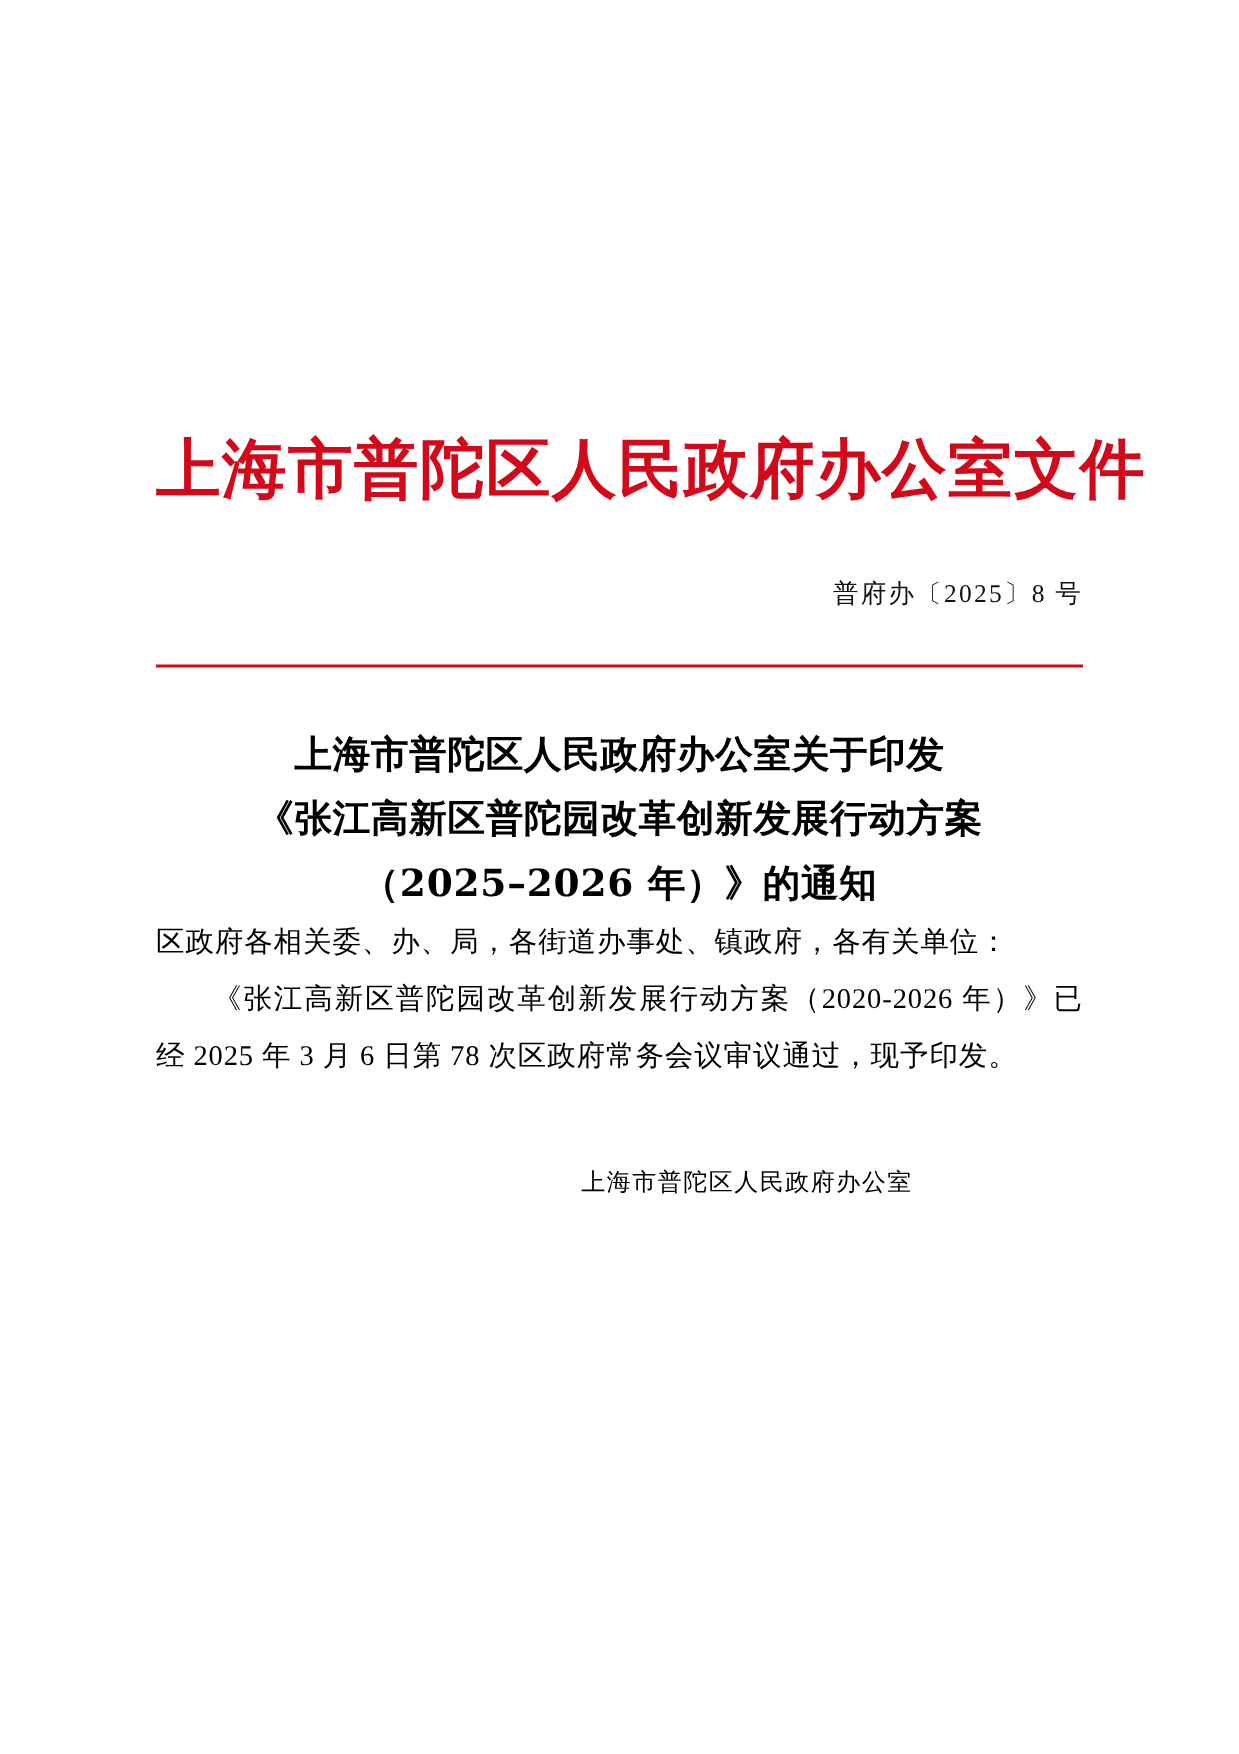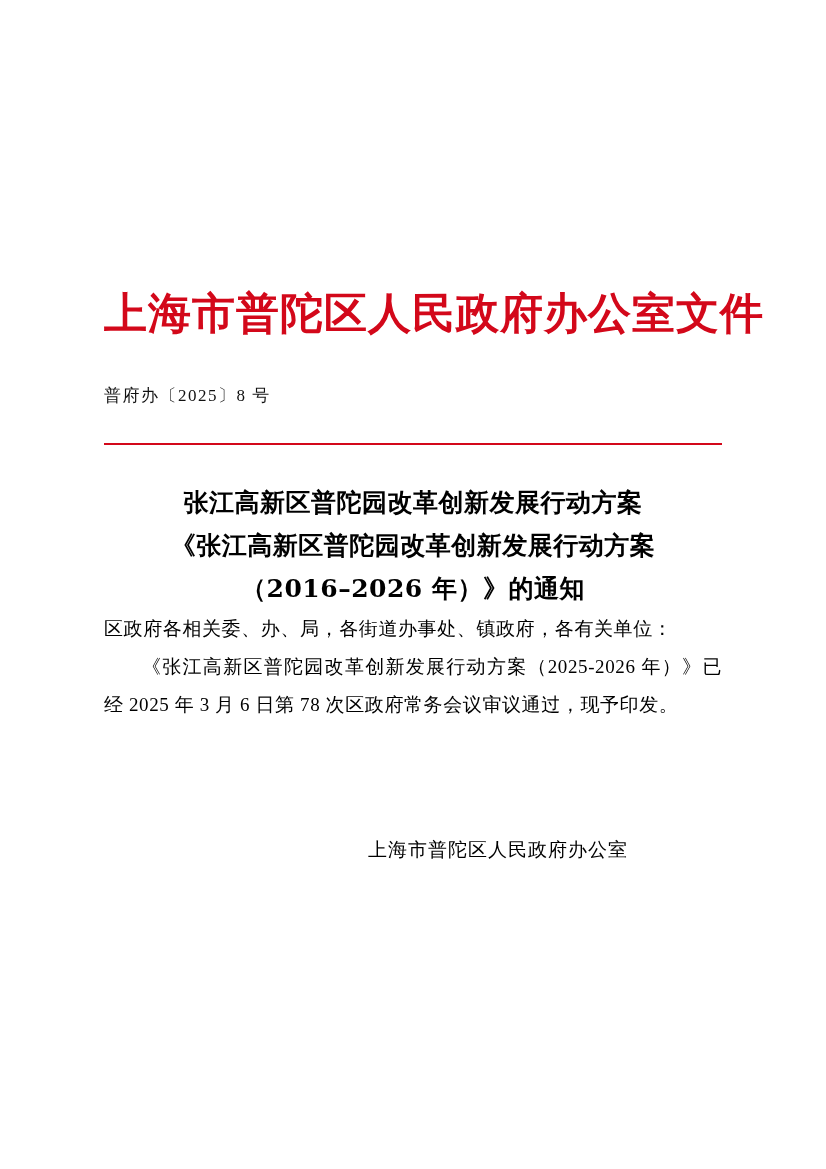--- a/index.html
+++ b/index.html
@@ -28,21 +28,21 @@
     color: #d3081a;
     font-family: "DejaVu Serif", "Liberation Serif", serif;
     font-weight: bold;
     font-size: 43px;
     letter-spacing: 1px;
     line-height: 1.2;
     white-space: nowrap;
   }
   .doc-number {
     margin-top: 44px;
-    text-align: left;
+    text-align: right;
     font-size: 17px;
     letter-spacing: 1.5px;
     color: #111111;
   }
   .red-rule {
     margin-top: 36px;
     height: 2px;
     background: #d3081a;
     width: 100%;
   }
@@ -67,26 +67,25 @@
     text-align: justify;
     color: #000000;
   }
   .body-para {
     margin: 0;
   }
   .body-para.indent {
     text-indent: 2em;
   }
   .signature {
-    margin-top: 108px;
+    margin-top: 48px;
     text-align: center;
-    font-size: 19px;
+    font-size: 16px;
     line-height: 2.1;
     letter-spacing: 1px;
-    font-family: Liberation Mono, monospace;
   }
   .signature-inner {
     display: inline-block;
     text-align: center;
     margin-left: 170px;
   }
   .sig-line {
     display: block;
     white-space: nowrap;
   }
@@ -96,28 +95,28 @@
 
 <div class="page">
 
   <div class="masthead">上海市普陀区人民政府办公室文件</div>
 
   <div class="doc-number">普府办〔2025〕8 号</div>
 
   <div class="red-rule"></div>
 
   <div class="title-block">
-    <span class="title-line">张江高新区普陀园改革创新发展行动方案</span>
+    <span class="title-line">上海市普陀区人民政府办公室关于印发</span>
     <span class="title-line">《张江高新区普陀园改革创新发展行动方案</span>
-    <span class="title-line">（2016–2026 年）》的通知</span>
+    <span class="title-line">（2025–2026 年）》的通知</span>
   </div>
 
   <div class="body-block">
     <p class="body-para">区政府各相关委、办、局，各街道办事处、镇政府，各有关单位：</p>
-    <p class="body-para indent">《张江高新区普陀园改革创新发展行动方案（2025-2026 年）》已经 2025 年 3 月 6 日第 78 次区政府常务会议审议通过，现予印发。</p>
+    <p class="body-para indent">《张江高新区普陀园改革创新发展行动方案（2020-2026 年）》已经 2025 年 3 月 6 日第 78 次区政府常务会议审议通过，现予印发。</p>
   </div>
 
   <div class="signature">
     <span class="signature-inner">
       <span class="sig-line">上海市普陀区人民政府办公室</span>
     </span>
   </div>
 
 </div>
 

